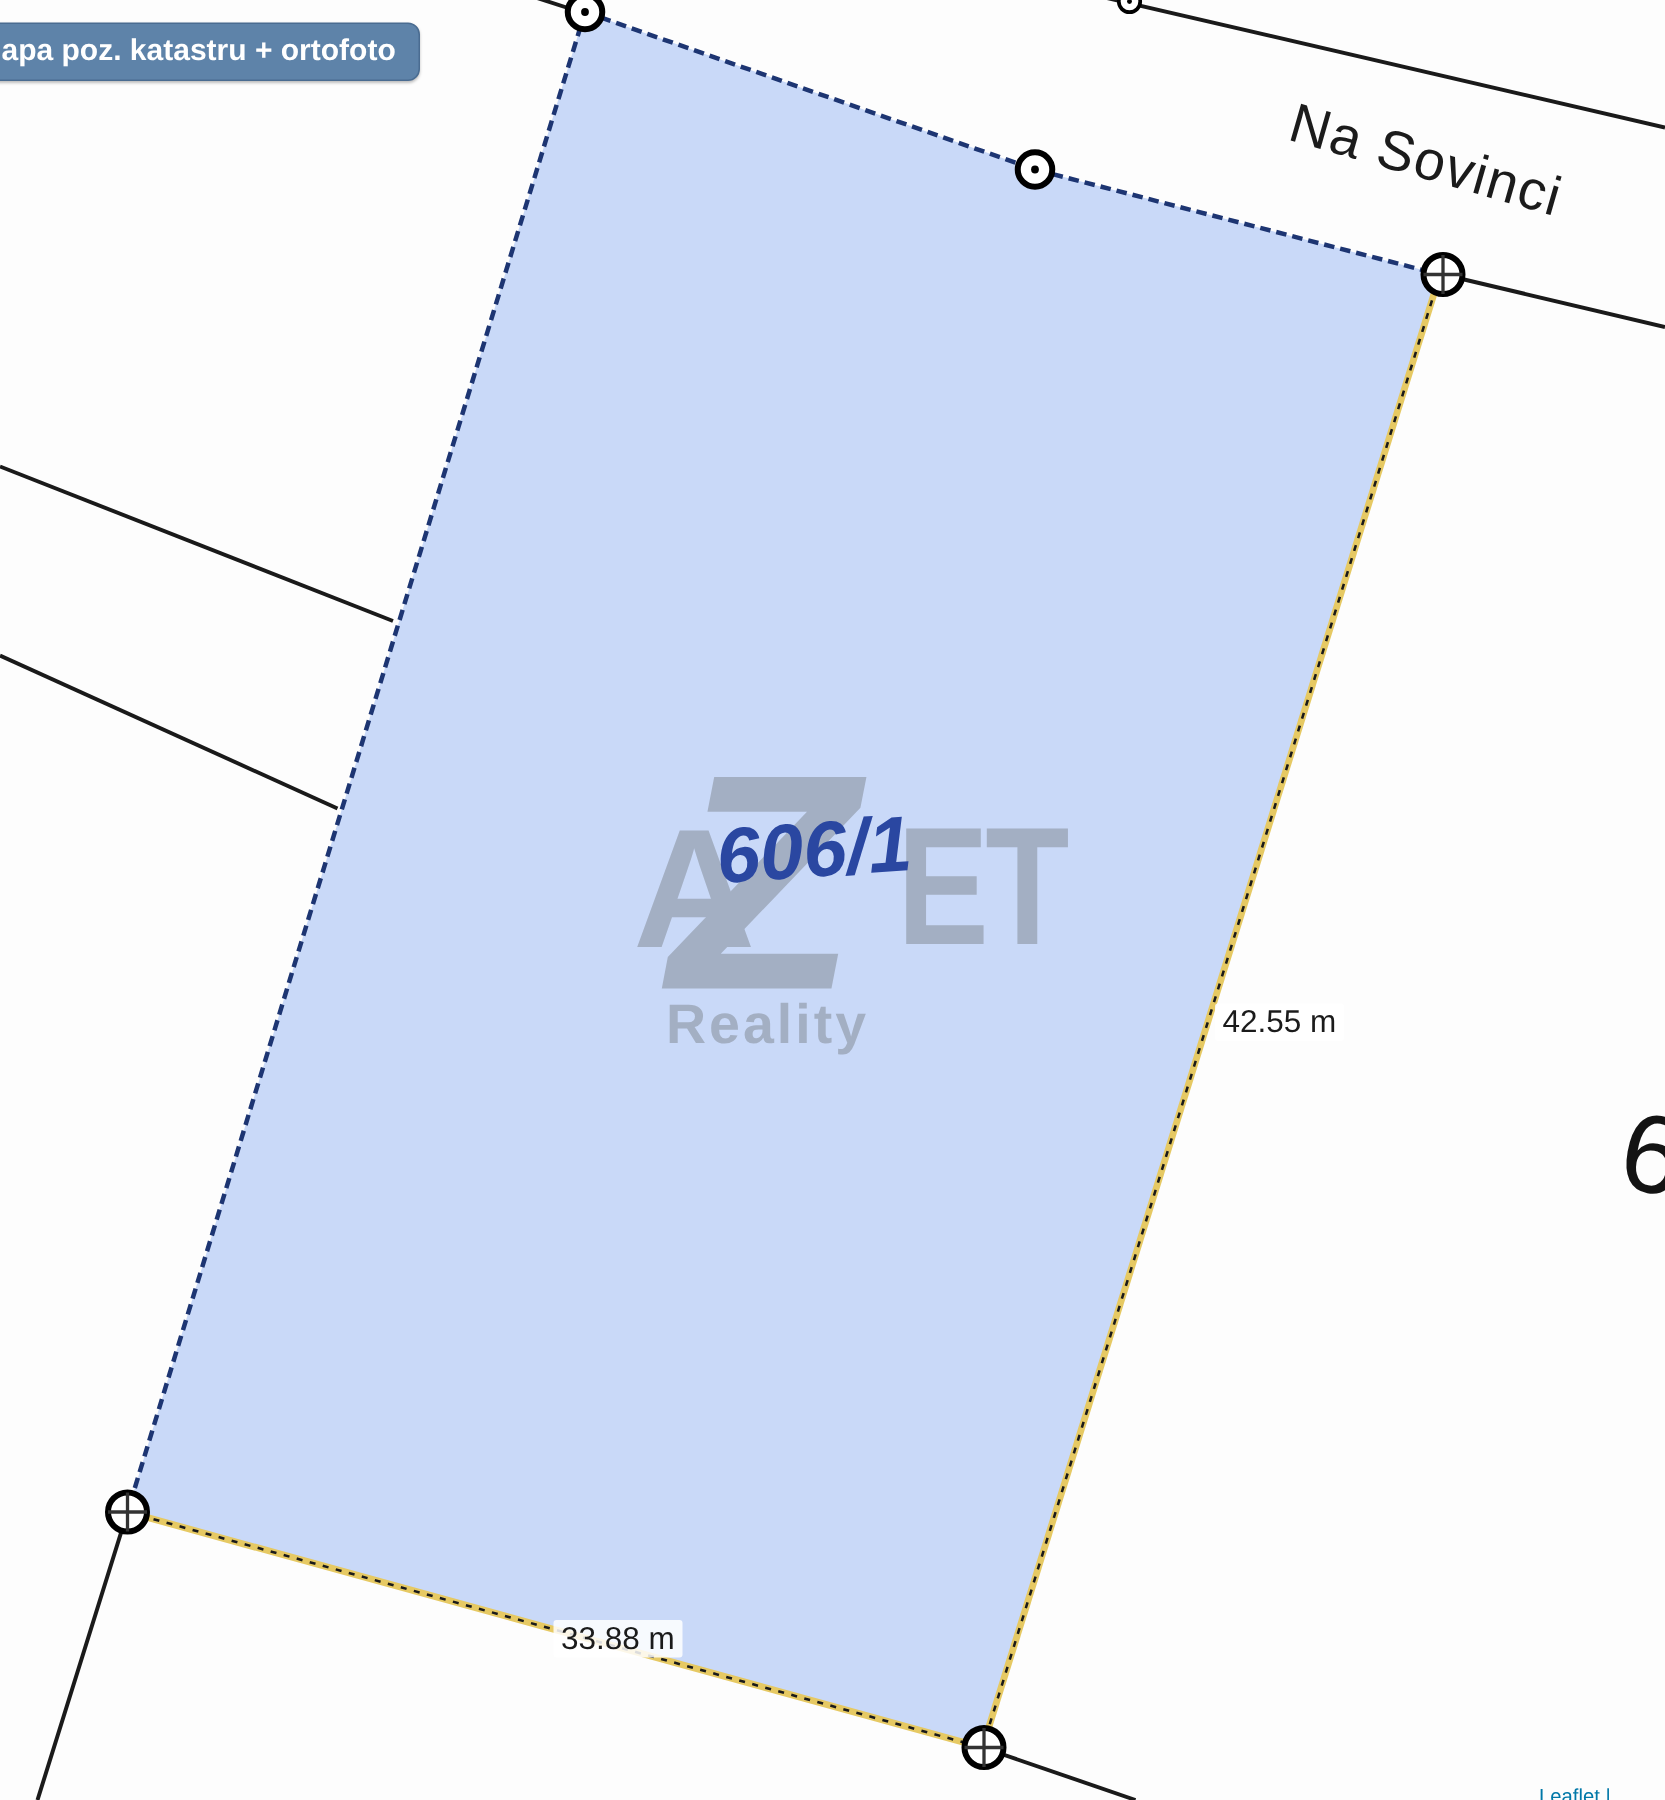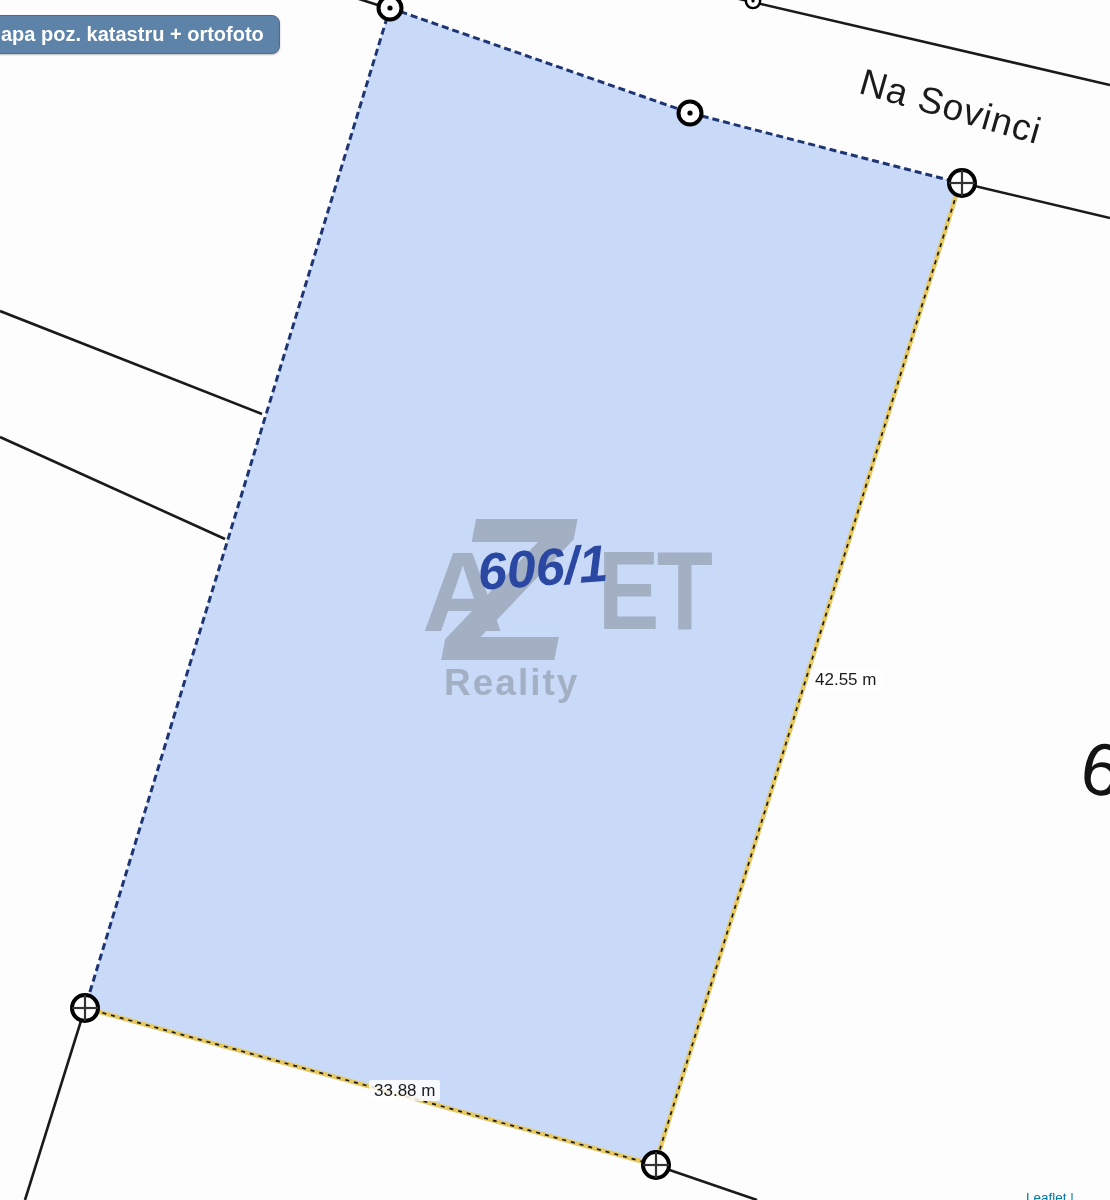--- a/index.html
+++ b/index.html
@@ -39,21 +39,21 @@
            transform: scaleX(0.82); transform-origin: 0 0; }
   .wm-r  { left: 444px; top: 664px; font-size: 37px; font-weight: bold; letter-spacing: 2px; }
 
   .parcel-number {
     z-index: 4; left: 476px; top: 546px;
     font-size: 52px; font-weight: bold; font-style: italic;
     color: #2a47a1; transform: rotate(-4deg); transform-origin: 0 0;
   }
 
   .measure-label {
-    z-index: 5; font-size: 17px; color: #1b1b1b;
+    z-index: 5; font-size: 21px; color: #1b1b1b;
     background: rgba(255,255,255,0.85); padding: 2px 5px; border-radius: 2px;
   }
   #measure-right  { left: 810px; top: 669px; }
   #measure-bottom { left: 369px; top: 1080px; }
 
   .layer-button {
     position: absolute; z-index: 10; left: -30px; top: 15px;
     height: 37px; line-height: 36px;
     background: #5e83a9; border: 1px solid #4a6c91; border-radius: 8px;
     color: #ffffff; font-weight: bold; font-size: 20px;

